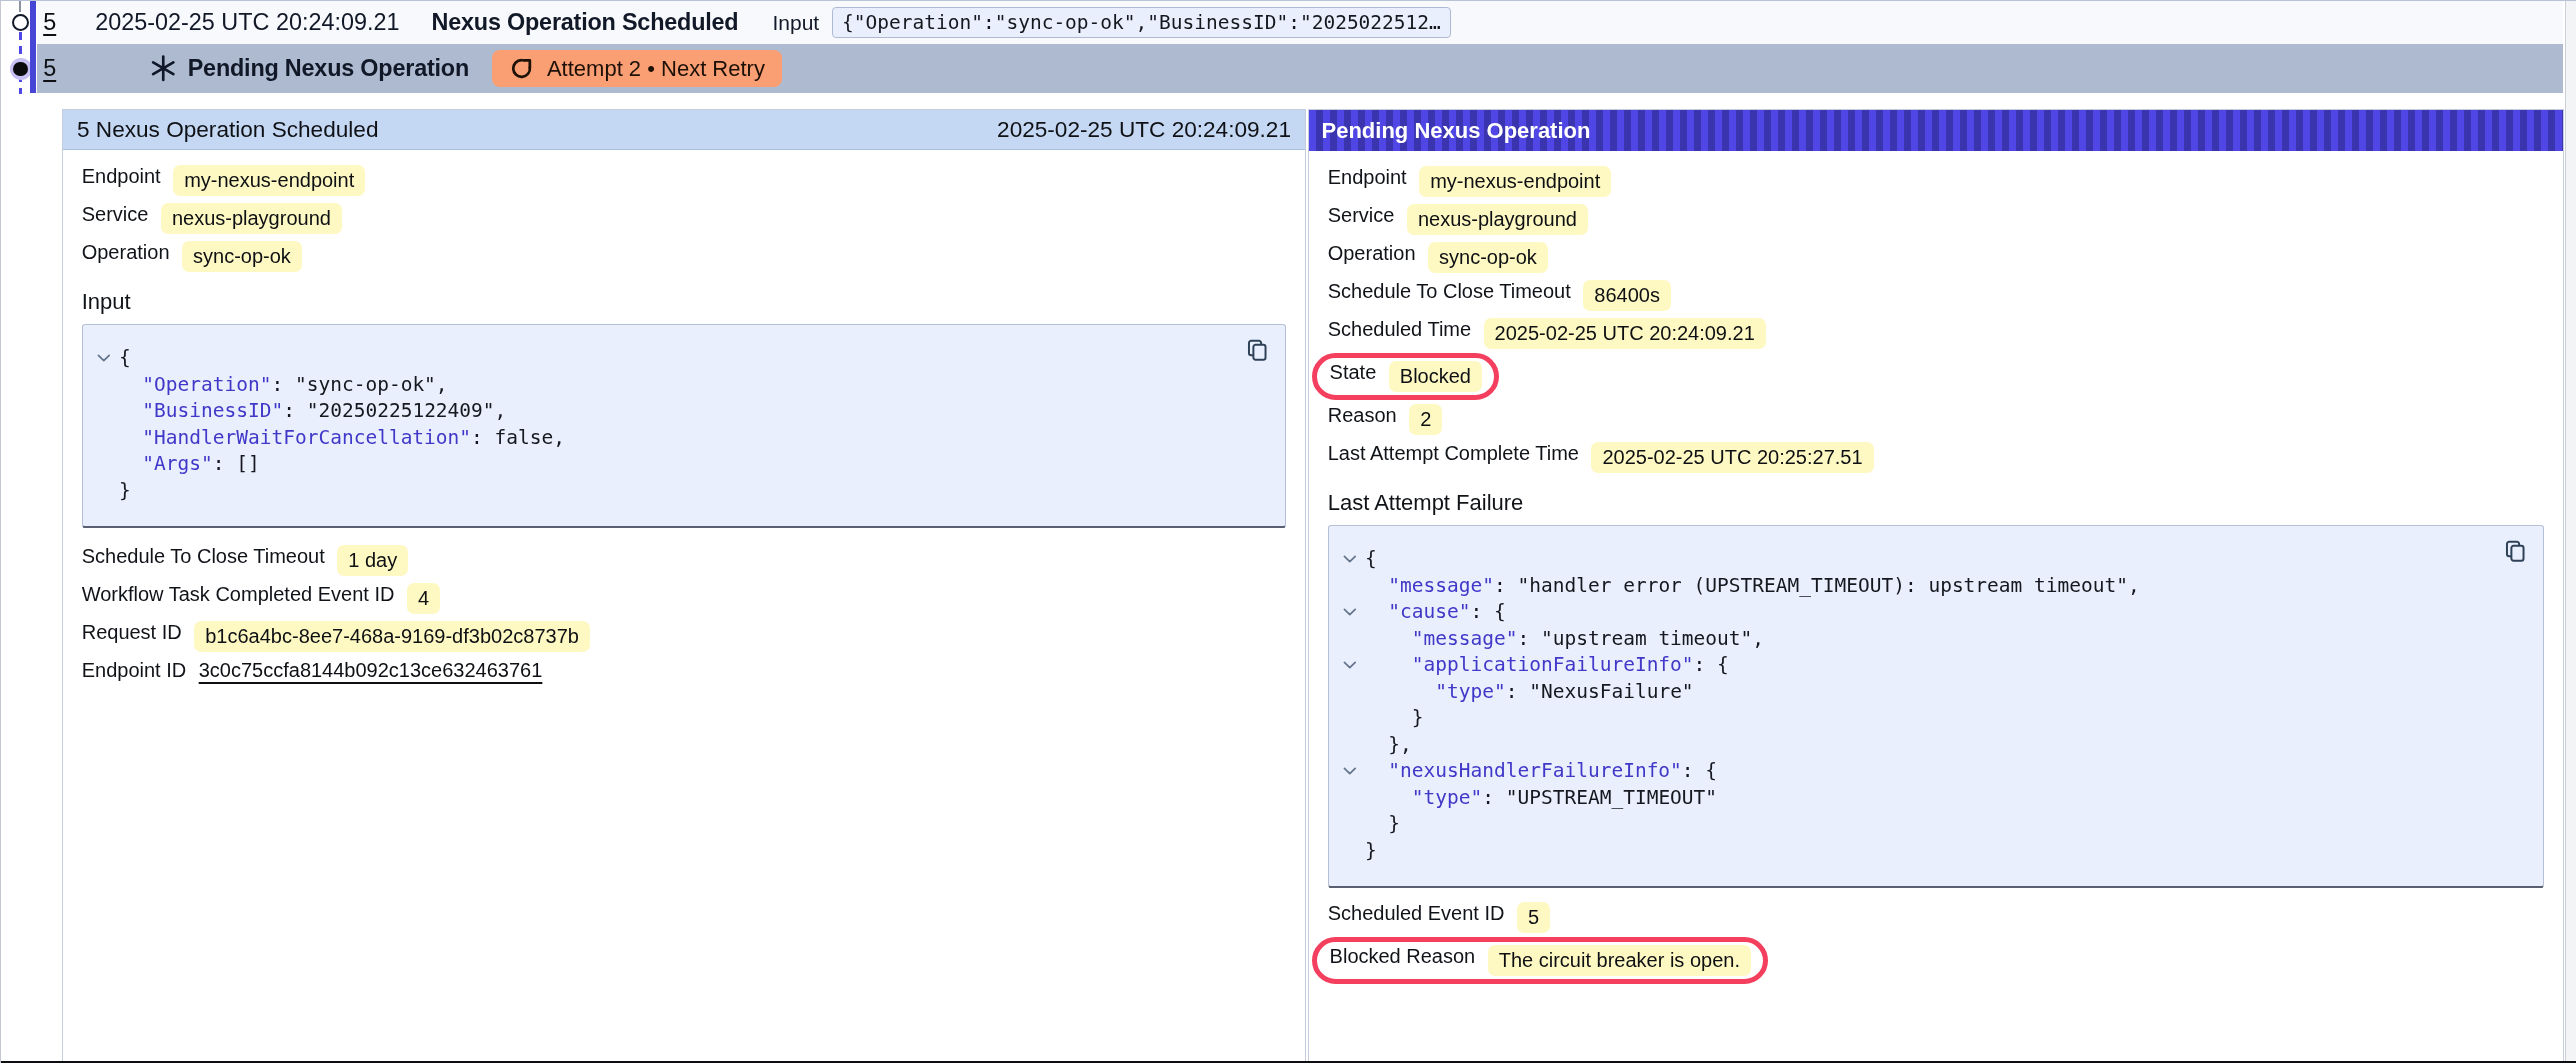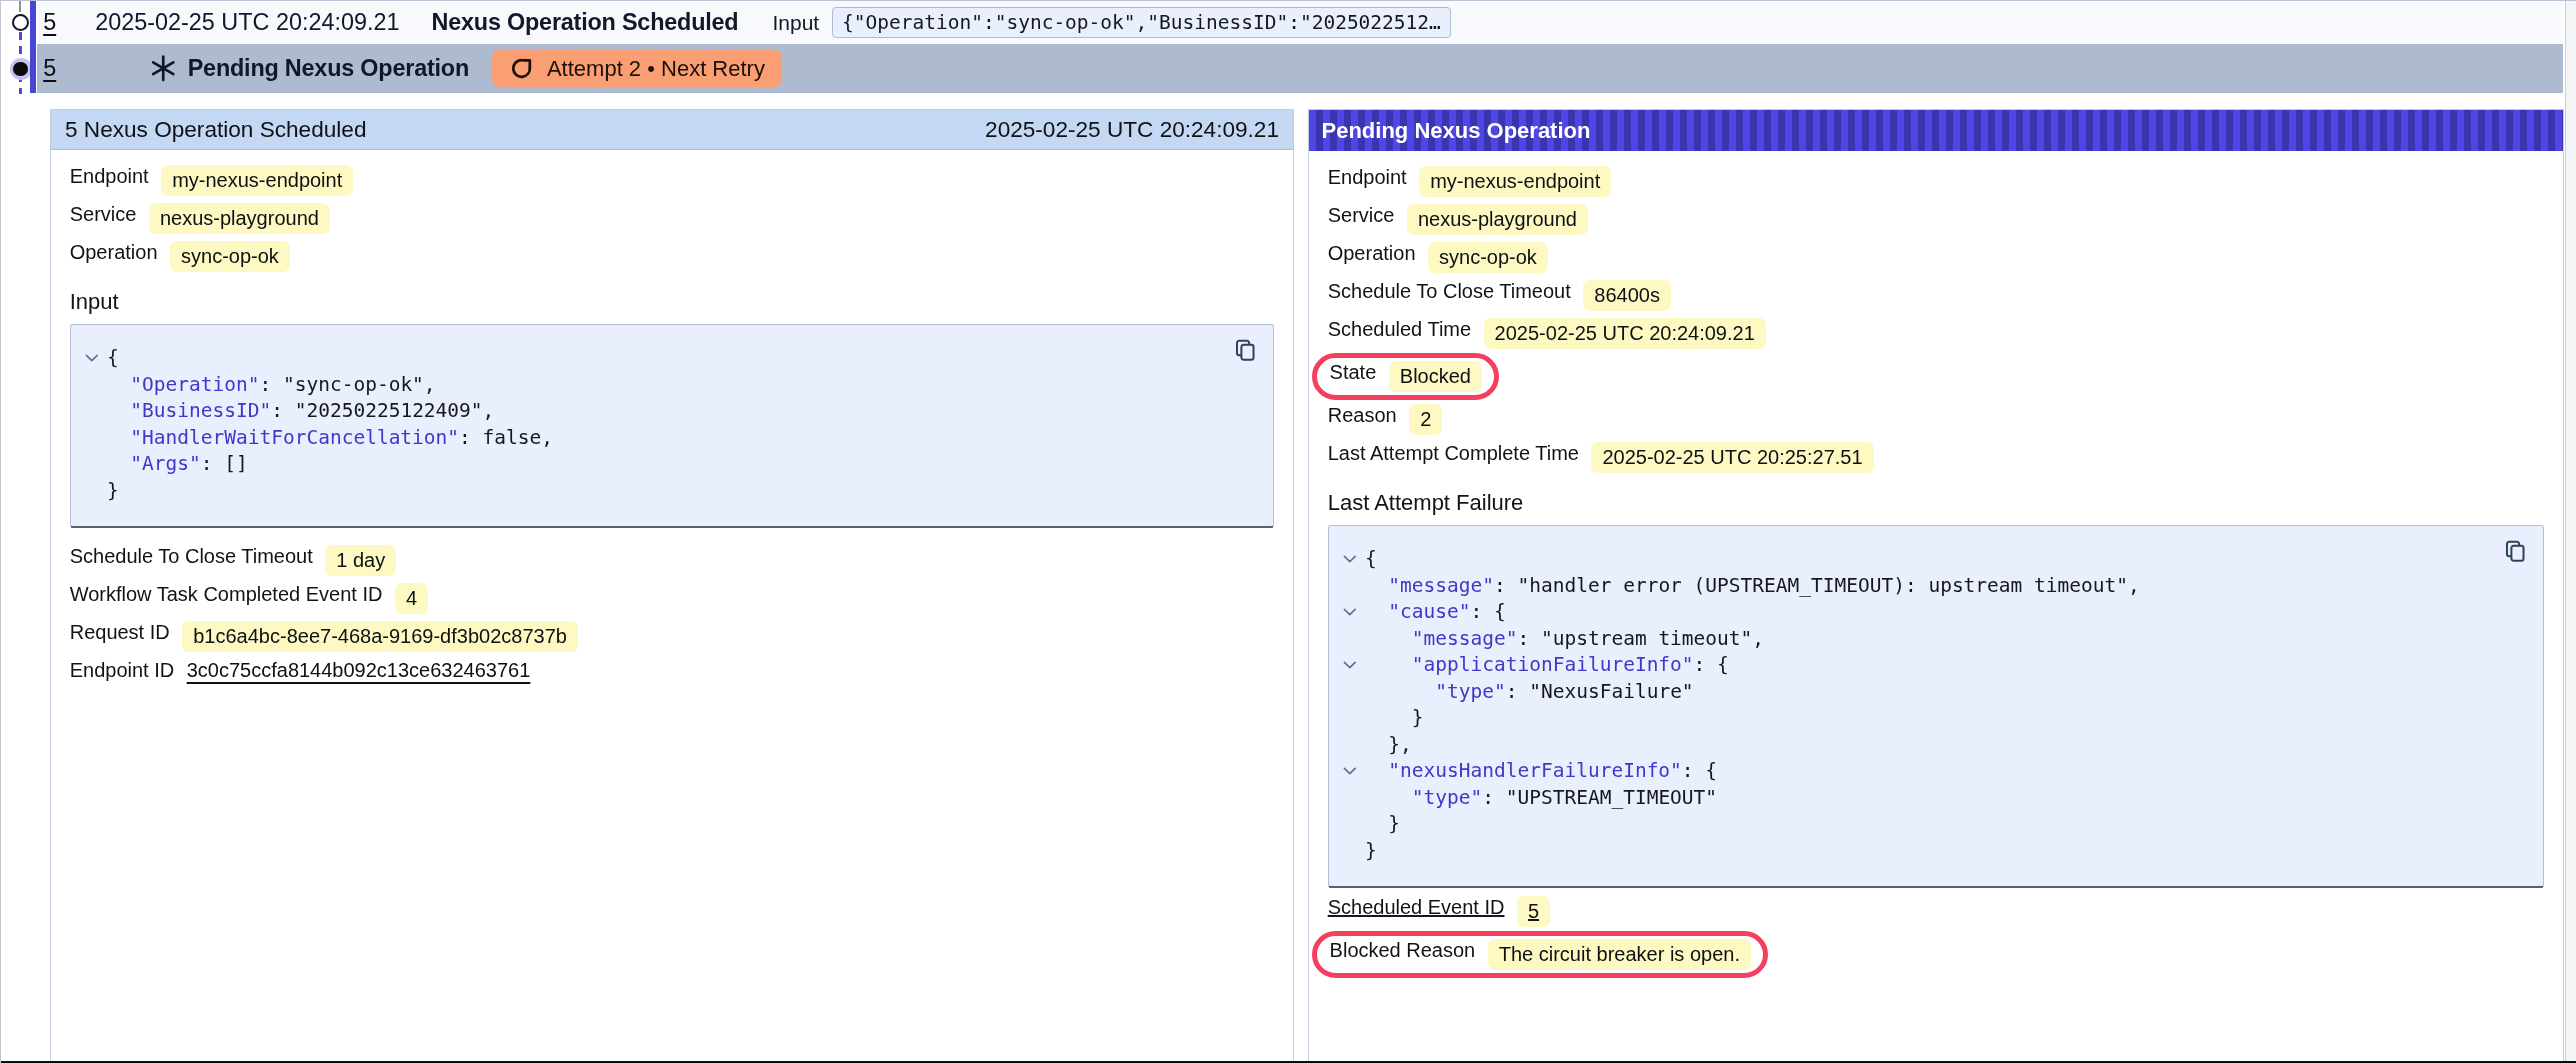--- a/index.html
+++ b/index.html
@@ -22,21 +22,21 @@
   
   .tl-stub{position:absolute;left:18px;top:0;width:2.3px;height:11px;background:#8b93a3;}
   .tl-open{position:absolute;left:11px;top:12.5px;width:17px;height:17px;border:2.3px solid #111827;border-radius:50%;background:#fff;box-sizing:border-box;}
   .tl-dash{position:absolute;left:18px;top:31px;width:3.1px;height:62px;background:repeating-linear-gradient(#4f46e5 0 7.8px,transparent 7.8px 14px);}
   .tl-cur{position:absolute;left:8.6px;top:57px;width:22px;height:22px;border-radius:50%;background:#c7c0f2;}
   .tl-cur::after{content:"";position:absolute;inset:3.9px;border-radius:50%;background:#0b0b0d;}
   .tl-bar{position:absolute;left:29px;top:0;width:5.5px;height:92px;background:#4745d6;}
 
   
   .panel{position:absolute;top:108px;height:954px;background:#fff;border:1.6px solid #c3cdde;border-bottom:none;box-sizing:border-box;overflow:hidden;}
-  #left-panel{left:49px;width:1244px;}
+  #left-panel{left:61px;width:1244px;}
   #right-panel{left:1307px;width:1256px;}
   .panel-header-left{height:39px;background:#c5d8f3;display:flex;align-items:center;justify-content:space-between;padding:0 14px;font-size:22.6px;color:#0f1115;border-bottom:1.6px solid #a9bedd;}
   .panel-header-right{height:41px;background:repeating-linear-gradient(90deg,#4f46e5 0 7px,#3a34ae 7px 14px);display:flex;align-items:center;padding:0 12.5px;font-size:22px;font-weight:600;color:#ffffff;}
   .panel-body{padding:7.8px 18.7px 0 18.7px;}
 
   .field-row{display:flex;align-items:flex-start;gap:12.5px;margin:7px 0;font-size:20px;min-height:31px;}
   .field-label{color:#101318;white-space:nowrap;}
   .chip{background:#fef9c3;border-radius:7px;padding:3.9px 11px;color:#0e1014;white-space:nowrap;}
   .link-value{color:#0e1014;text-decoration:underline;text-decoration-thickness:1.6px;text-underline-offset:4.7px;cursor:pointer;white-space:nowrap;}
   .hl-box{display:inline-flex;border:5.5px solid #f43f5e;border-radius:24px;padding:3.1px 12.5px;margin:-3.1px 0 -3.1px -15.6px;background:#fff;}
@@ -284,21 +284,21 @@
             <div class="code-line">
               <span class="gutter"></span>
               <span class="line-text"><span class="seg-p">  }</span></span>
             </div>
             <div class="code-line">
               <span class="gutter"></span>
               <span class="line-text"><span class="seg-p">}</span></span>
             </div>
           </div>
       </div>
-      <div id="right-fields2" style="margin-top:8px;text-decoration:underline;">
+      <div id="right-fields2" style="margin-top:14px;">
           <div class="field-row">
             <span class="field-label">Scheduled Event ID</span>
             <span class="chip">5</span>
           </div>
           <div><span class="hl-box">
               <div class="field-row">
                 <span class="field-label">Blocked Reason</span>
                 <span class="chip">The circuit breaker is open.</span>
               </div>
             </span></div>

